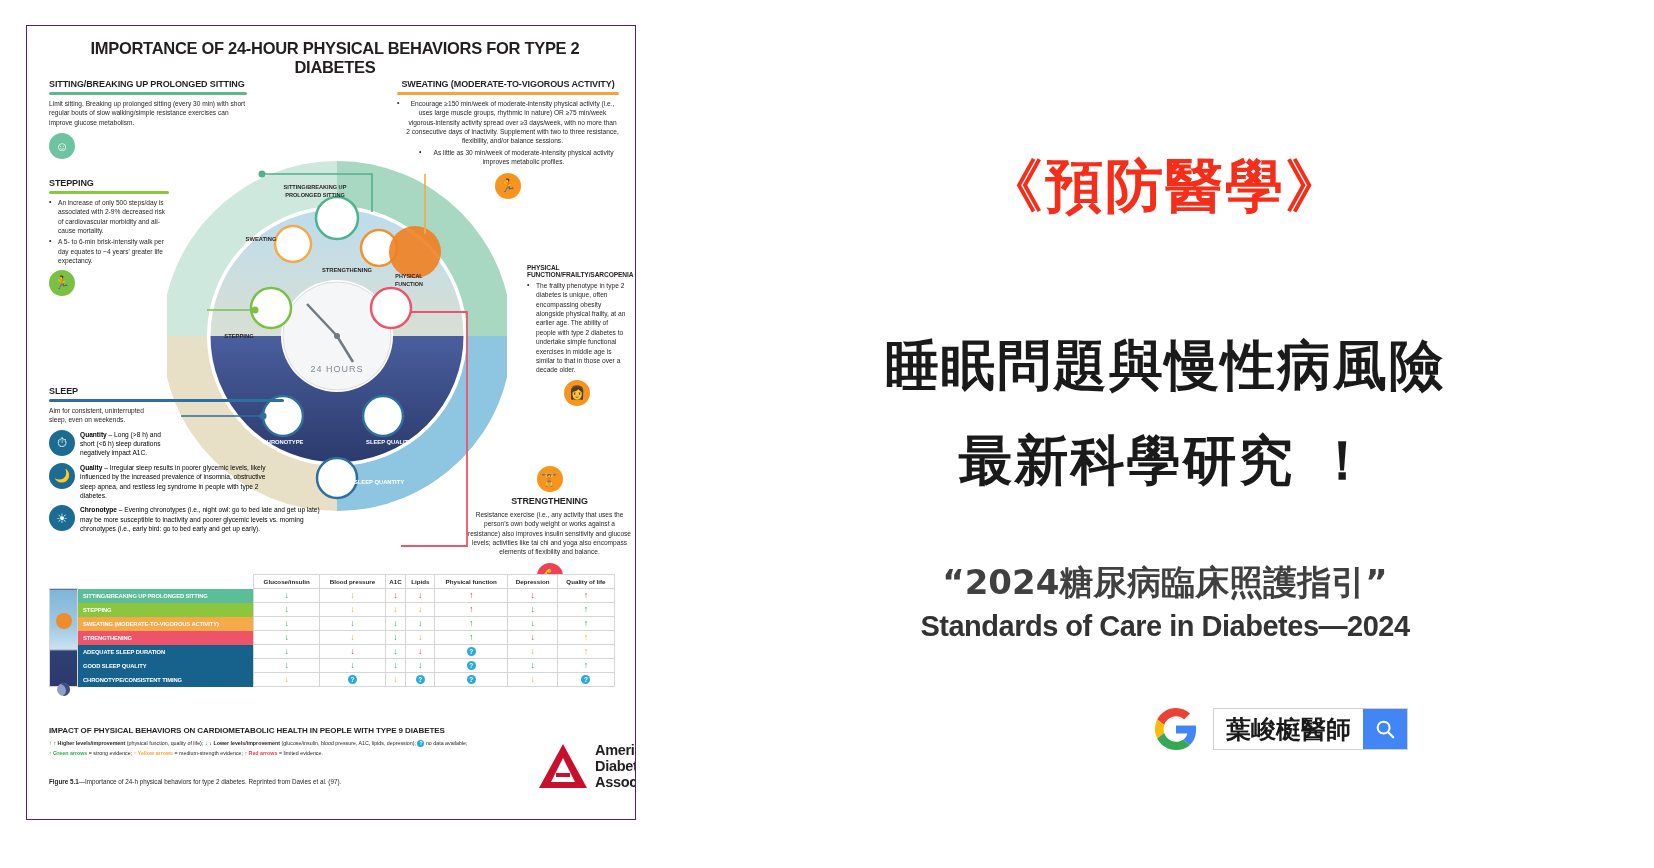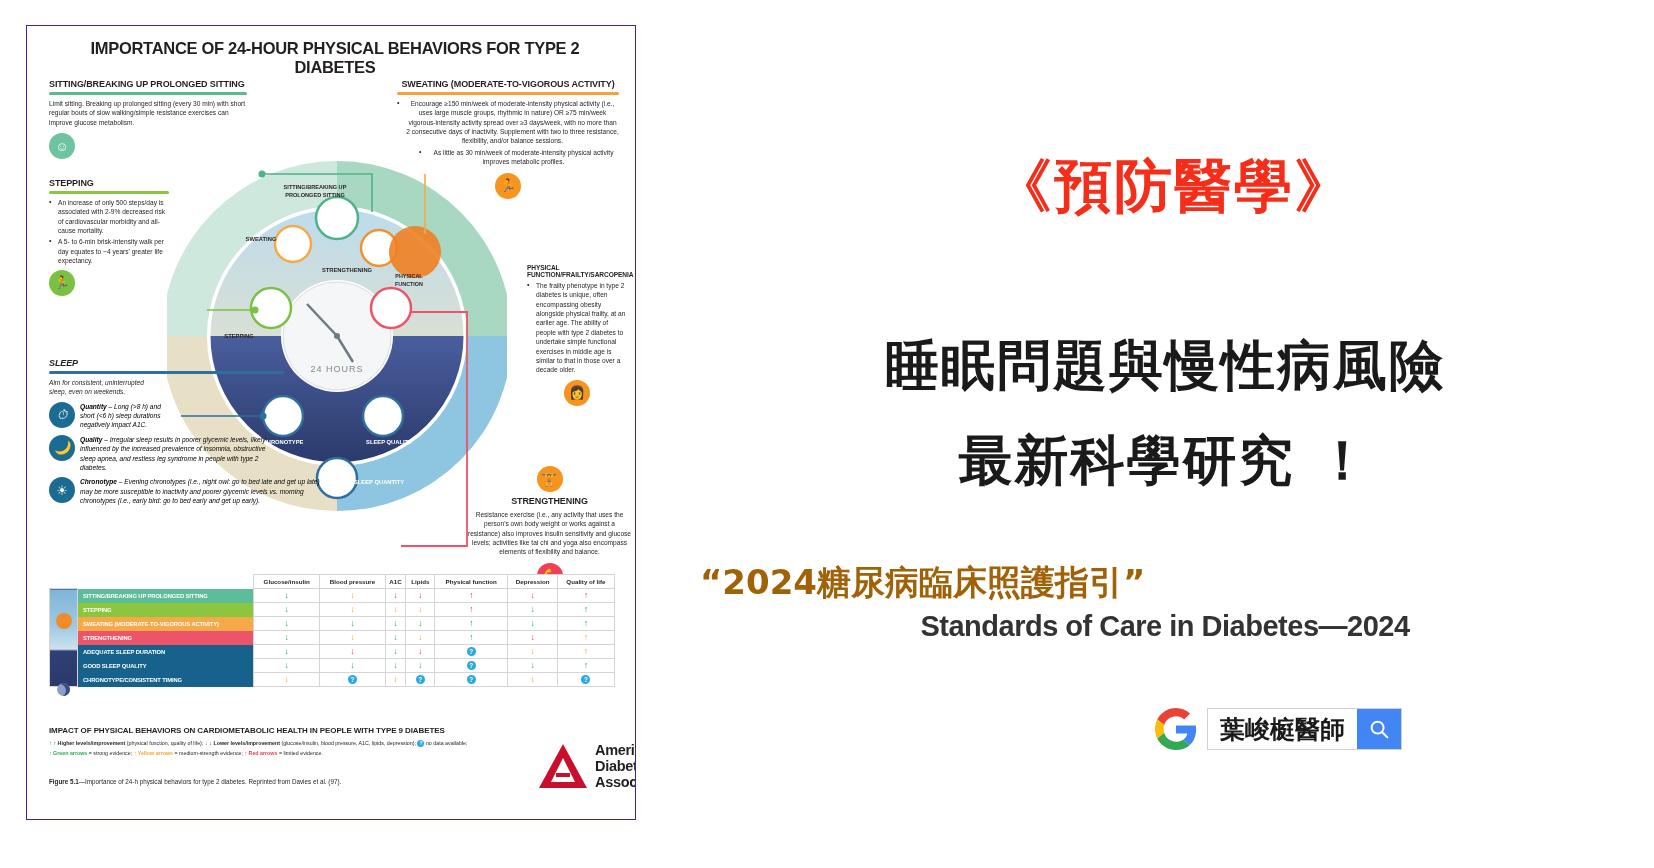--- a/index.html
+++ b/index.html
@@ -48,21 +48,21 @@
     margin-bottom: 2px;
     font-size: 6.6px; line-height: 1.42; color: #231f20;
   }
   ul.bul li:before {
     content: "\2022"; position: absolute; left: 0px; top: -1px;
     font-size: 7px; color: #231f20;
   }
   
   #sec-sitting { position: absolute; left: 22px; top: 53px; width: 198px; }
   #sec-stepping { position: absolute; left: 22px; top: 152px; width: 120px; }
-  #sec-sleep { position: absolute; left: 22px; top: 332px; width: 300px; font-style: italic; }
+  #sec-sleep { position: absolute; left: 22px; top: 360px; width: 300px; }
   #sec-sweating { position: absolute; left: 370px; top: 53px; width: 222px; text-align: center;}
   #sec-physfunc { position: absolute; left: 500px; top: 238px; width: 100px; }
   #sec-strength { position: absolute; left: 440px; top: 440px; width: 165px; text-align:center; }
 
   #sec-sweating .body-txt, #sec-sweating ul.bul li { text-align: center; }
   #sec-strength .body-txt { text-align: center; }
 
   .icon-circle {
     width: 26px; height: 26px; border-radius: 50%;
     display: flex; align-items: center; justify-content: center;
@@ -142,48 +142,48 @@
   .fig-note b { font-weight: bold; }
 
   
   #ada-logo { position: absolute; left: 510px; top: 705px; width: 190px; height: 70px; display:flex; align-items:center; gap:6px; }
   #ada-tri { width: 52px; height: 48px; flex: 0 0 auto; }
   #ada-words { font-size: 14.5px; font-weight: bold; color: #231f20; line-height: 1.12; letter-spacing: -0.3px; }
 
   
   #right { position: absolute; left: 700px; top: 30px; width: 930px; height: 800px; }
   #title-cn {
-    position: absolute; left: 9px; top: 118px; width: 930px;
+    position: absolute; left: 0; top: 118px; width: 930px;
     text-align: center;
     font-size: 58px; font-weight: bold; color: #f52d19;
     letter-spacing: 2px;
     font-family: "DejaVu Sans", sans-serif;
   }
   .line-cn {
     position: absolute; left: 0; width: 930px; text-align: center;
     font-size: 54px; font-weight: bold; color: #1a1a1a;
     letter-spacing: 2px;
     font-family: "DejaVu Sans", sans-serif;
   }
   #line1 { top: 300px; }
   #line2 { top: 395px; }
   #sub-cn {
-    position: absolute; left: 0; top: 530px; width: 930px; 
-    font-size: 34px; font-weight: bold; color: #a16207;
+    position: absolute; left: 0; top: 530px; width: 930px; text-align: center;
+    font-size: 34px; font-weight: bold; color: #404040;
     font-family: "DejaVu Sans", sans-serif;
   }
   #sub-en {
     position: absolute; left: 0; top: 580px; width: 930px; text-align: center;
     font-size: 29px; font-weight: bold; color: #333333;
     font-family: "Liberation Sans", sans-serif; letter-spacing: -0.5px;
   }
   
   #search-widget {
     position: absolute; left: 455px; top: 678px;
-    display: flex; align-items: center; gap: 10px;
+    display: flex; align-items: center; gap: 16px;
   }
   #g-logo { width: 42px; height: 42px; flex: 0 0 auto; }
   #search-box {
     display: flex; align-items: stretch;
     border: 1px solid #d0d0d0; background: #fff; height: 42px;
   }
   #search-text {
     display: flex; align-items: center; padding: 0 12px;
     font-size: 25px; font-weight: bold; color: #1a1a1a;
     font-family: "DejaVu Sans", sans-serif;

